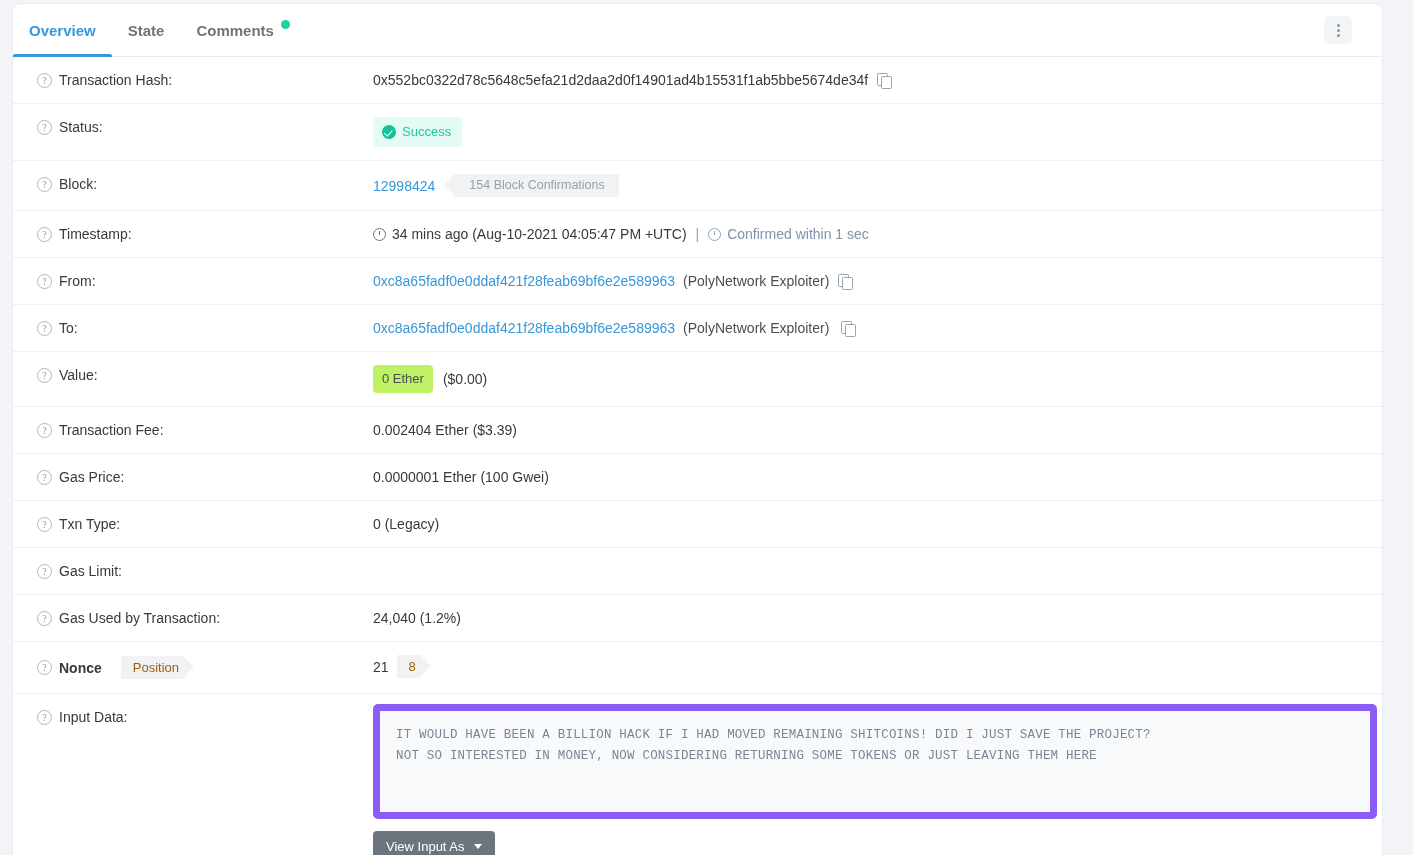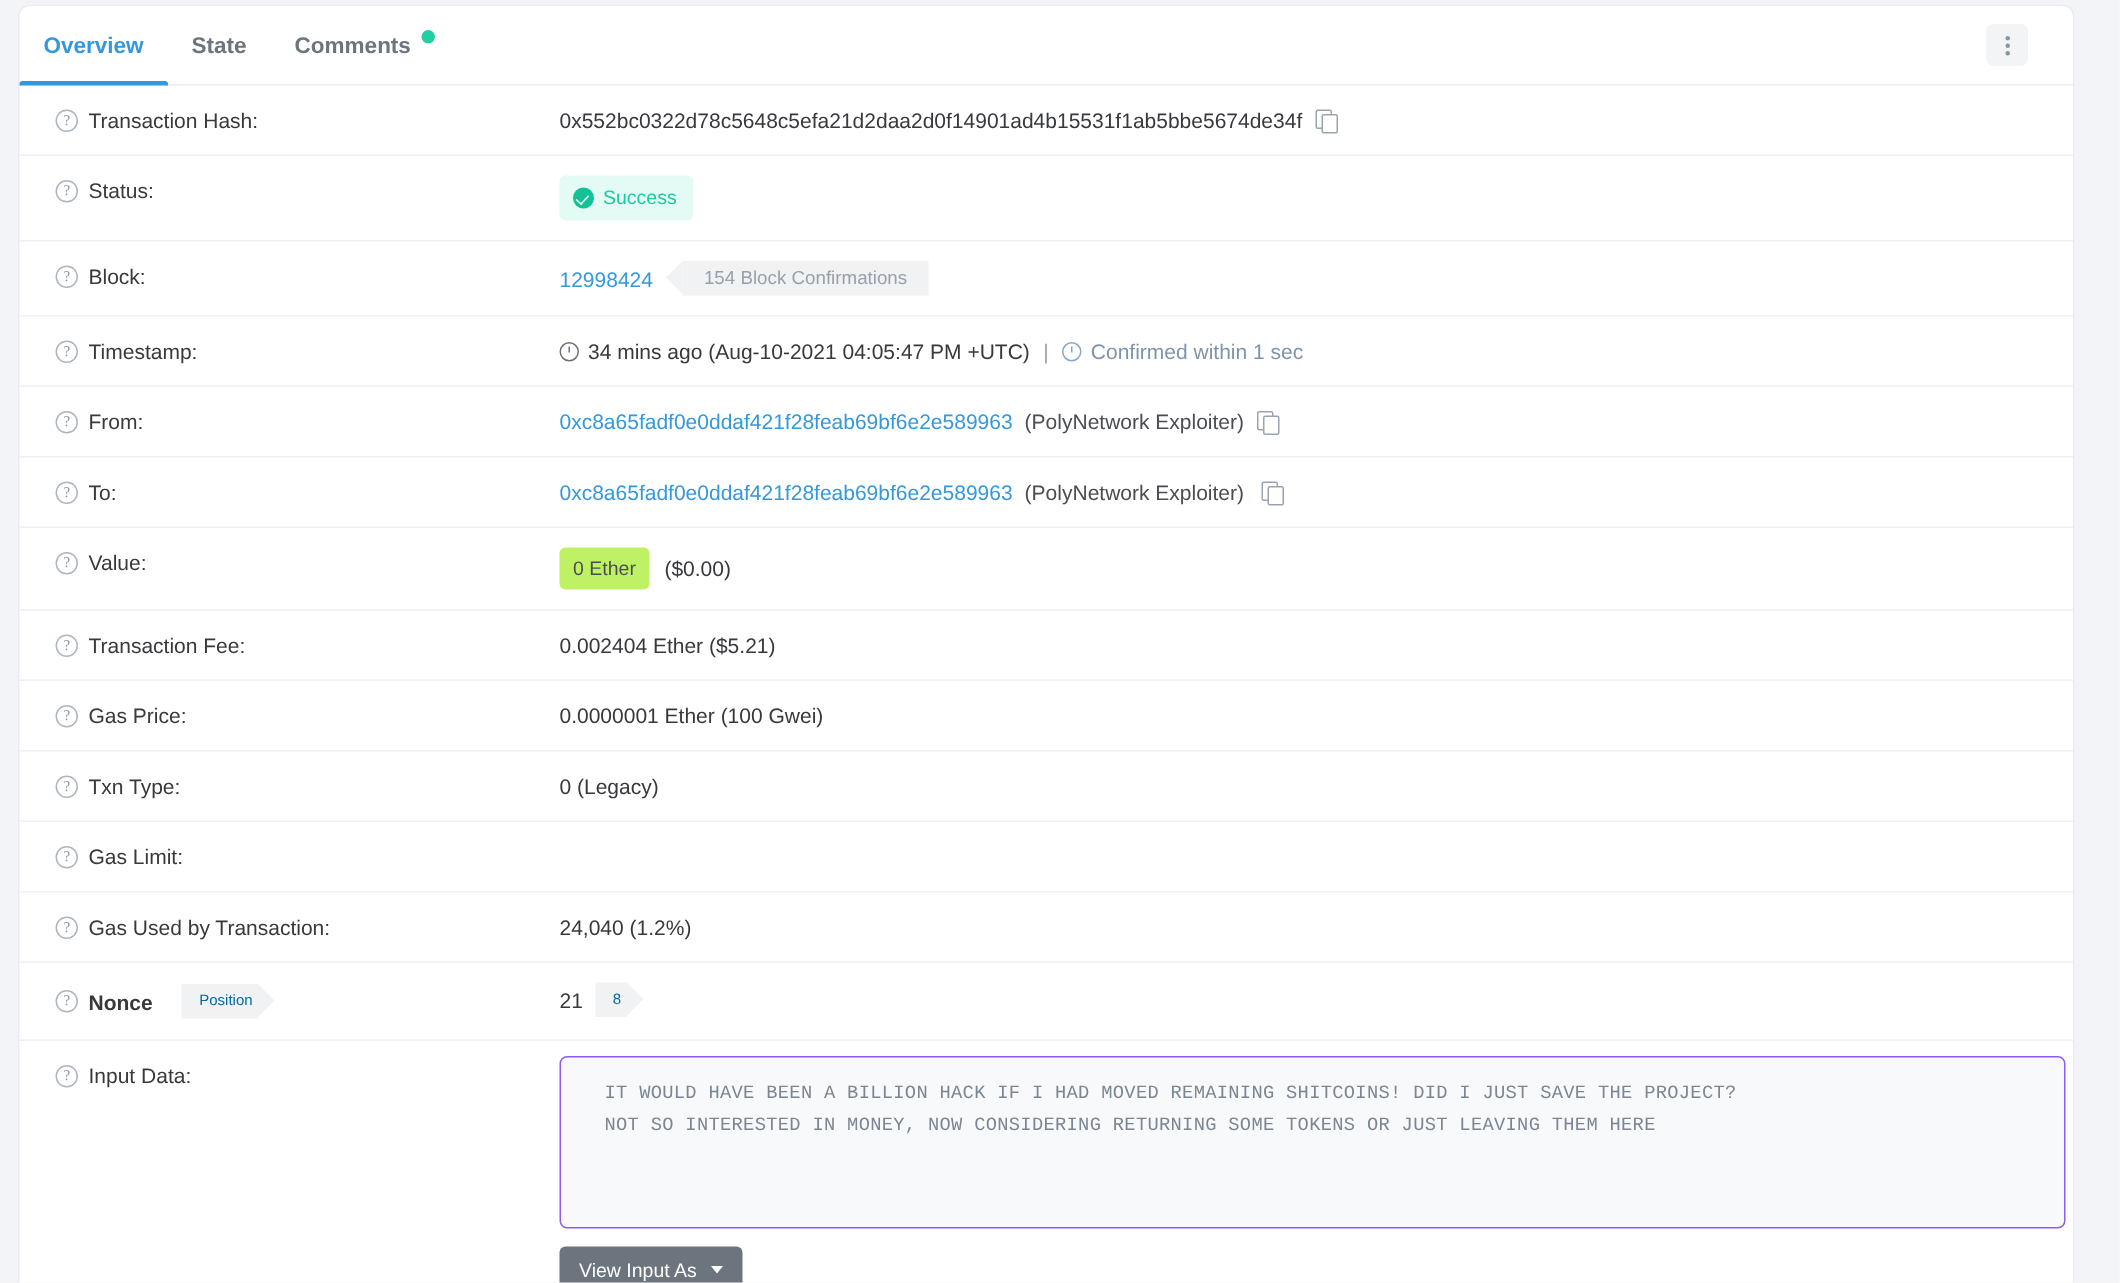--- a/index.html
+++ b/index.html
@@ -214,22 +214,22 @@
     position: absolute;
     left: -11px; top: 0;
     border-style: solid;
     border-width: 11.5px 11px 11.5px 0;
     border-color: transparent #f1f2f4 transparent transparent;
   }
   .ribbon-right {
     display: inline-block;
     position: relative;
     background: #f1f2f4;
-    color: #0369a1;
-    font-size: 10px;
+    color: #a16207;
+    font-size: 13px;
     line-height: 23px;
     height: 23px;
     padding: 0 4px 0 12px;
     margin-left: 8px;
     white-space: nowrap;
   }
   .ribbon-right::after {
     content: "";
     position: absolute;
     right: -11px; top: 0;
@@ -271,23 +271,23 @@
 
   .ts-sep { color: #9aa3b0; margin: 0 9px; }
   .confirmed { color: #7f94ab; }
 
   
   .inputdata-wrap { width: 1004px; }
   .inputdata {
     width: 1004px;
     height: 115px;
     background: #f8f9fa;
-    border: 1px solid #8b5cf6;
+    border: 7px solid #8b5cf6;
     border-radius: 5px;
-    padding: 14px 29px;
+    padding: 14px 16px;
     font-family: "Liberation Mono", monospace;
     font-size: 12.5px;
     line-height: 21px;
     color: #7b8694;
     resize: none;
     overflow: auto;
     letter-spacing: 0.2px;
     display: block;
     outline: none;
   }
@@ -424,21 +424,21 @@
           <span>($0.00)</span>
         </div>
       </div>
 
       <div class="row">
         <div class="row-label">
           <span class="qmark">?</span>
           <span>Transaction Fee:</span>
         </div>
         <div class="row-value">
-          <span>0.002404 Ether ($5.21)</span>
+          <span>0.002404 Ether ($3.39)</span>
         </div>
       </div>
 
       <div class="row">
         <div class="row-label">
           <span class="qmark">?</span>
           <span>Gas Price:</span>
         </div>
         <div class="row-value">
           <span>0.0000001 Ether (100 Gwei)</span>

